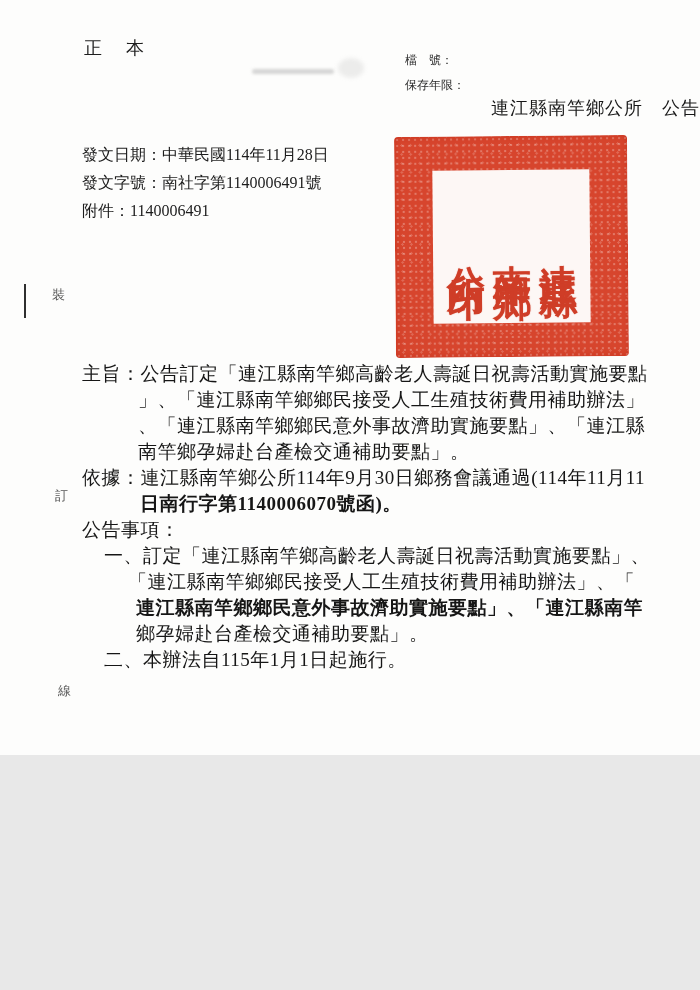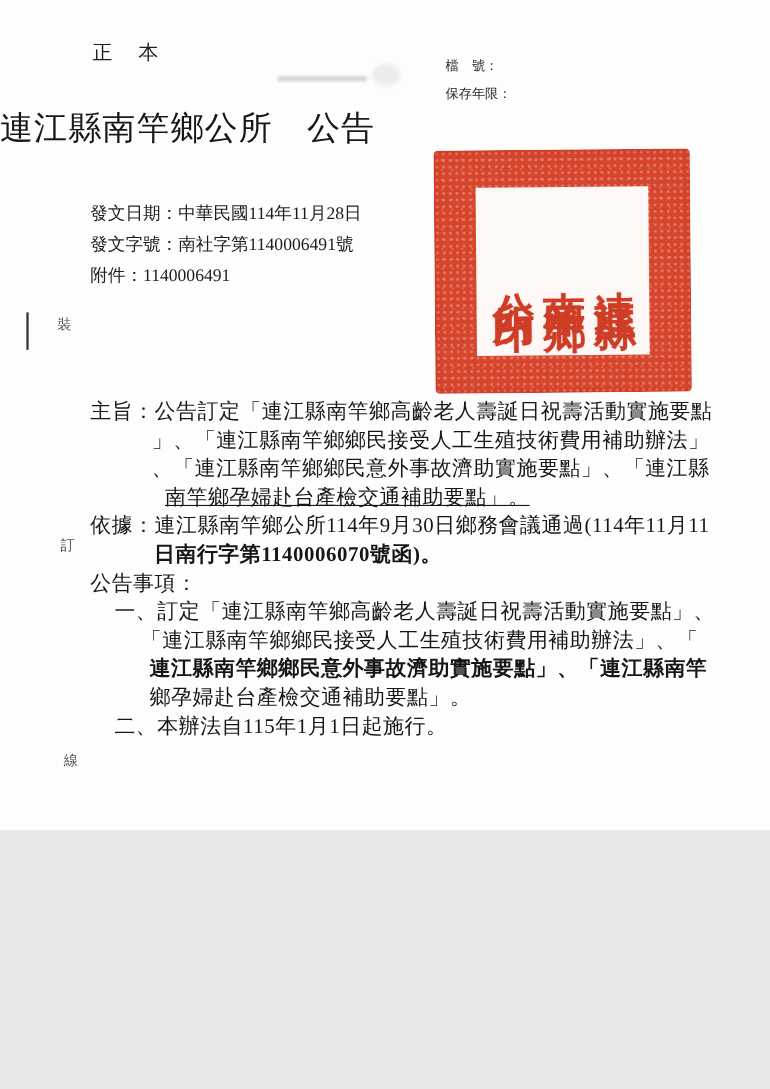--- a/index.html
+++ b/index.html
@@ -8,23 +8,23 @@
     background:#fdfdfc; overflow:hidden;
     font-family:"Liberation Serif","DejaVu Serif",serif; color:#1e1e1e;
   }
   .copy-type { position:absolute; left:84px; top:36px; font-size:18px; letter-spacing:3px; }
   .file-block { position:absolute; left:405px; top:48px; font-size:12px; line-height:25px; color:#2a2a2a; }
   .file-block div { white-space:pre; }
   .smudge { position:absolute; left:252px; top:69px; width:82px; height:5px;
     background:rgba(140,140,140,0.35); border-radius:3px; filter:blur(1.5px); }
   .smudge2 { position:absolute; left:338px; top:58px; width:26px; height:20px;
     background:rgba(160,160,160,0.18); border-radius:50%; filter:blur(2px); }
-  .doc-title { position:absolute; left:0; top:96px; width:700px; text-align:left;
-    font-size:30px; letter-spacing:1px; color:#171717; }
-  .meta { position:absolute; left:82px; top:141px; font-size:16px; line-height:28px; color:#1c1c1c;margin-top:40px; }
+  .doc-title { position:absolute; left:0; top:96px; width:700px; text-align:right;
+    font-size:18px; letter-spacing:1px; color:#171717; }
+  .meta { position:absolute; left:82px; top:141px; font-size:16px; line-height:28px; color:#1c1c1c; }
   
   .bind-bar { position:absolute; left:24px; top:284px; width:2px; height:34px; background:#2f2f2f; }
   .bind-mark { position:absolute; font-size:13px; color:#555; }
   .bm-0 { left:52px; top:286px; }
   .bm-1 { left:55px; top:487px; }
   .bm-2 { left:58px; top:682px; }
   
   .seal { position:absolute; left:395px; top:136px; width:233px; height:221px;
     background-color:#d7452d;
     background-image:radial-gradient(rgba(255,255,255,0.28) 1px, transparent 1.6px),
@@ -36,21 +36,21 @@
     display:flex; flex-direction:row-reverse; align-items:center; justify-content:center;
     gap:8px; }
   .seal-col { writing-mode:vertical-rl; text-orientation:upright;
     font-size:38px; line-height:1; letter-spacing:8px; font-weight:bold;
     color:#cf3d27; text-shadow:0 0 1px rgba(207,61,39,0.7); }
   
   .bl { position:absolute; font-size:19px; letter-spacing:0.5px; white-space:nowrap; color:#161616; }
   .l0  { left:82px;  top:361px; }
   .l1  { left:138px; top:387px; }
   .l2  { left:138px; top:413px; }
-  .l3  { left:150px; top:439px;text-decoration:underline; }
+  .l3  { left:138px; top:439px; }
   .l4  { left:82px;  top:465px; }
   .l5  { left:140px; top:491px;font-weight:bold; }
   .l6  { left:82px;  top:517px; }
   .l7  { left:104px; top:543px; }
   .l8  { left:128px; top:569px; }
   .l9  { left:136px; top:595px;font-weight:bold; }
   .l10 { left:136px; top:621px; }
   .l11 { left:104px; top:647px; }
   
   .signature { position:absolute; left:120px; top:780px; width:520px; text-align:center;

